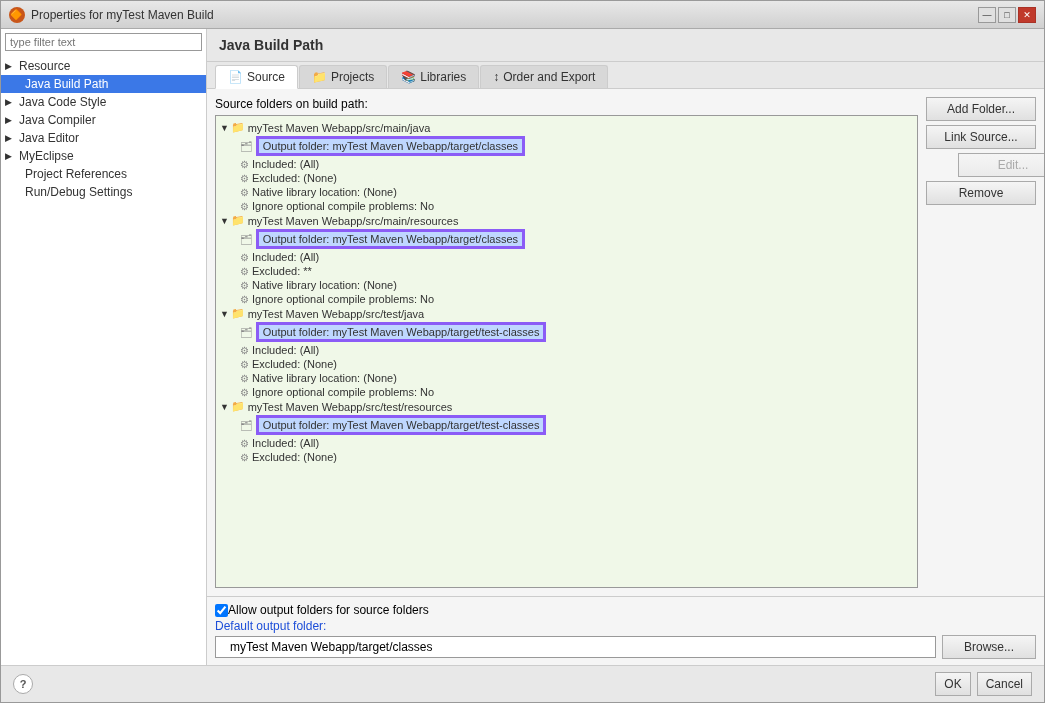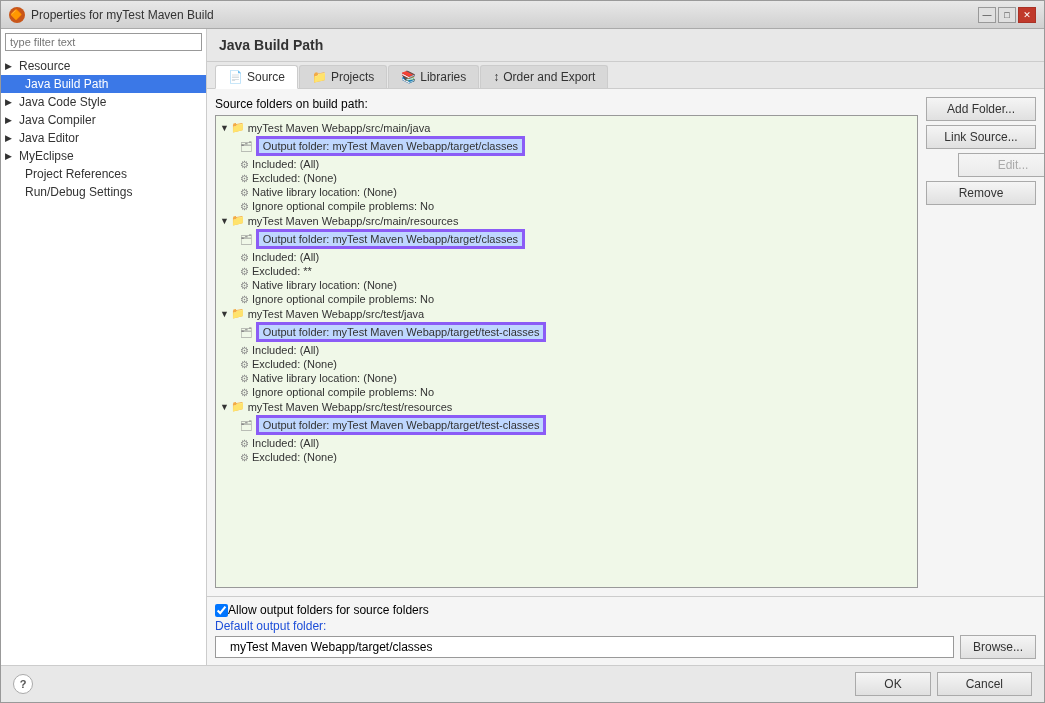--- a/index.html
+++ b/index.html
@@ -302,21 +302,21 @@
       font-weight: bold;
       color: #555;
     }
 
     .footer-right {
       display: flex;
       gap: 6px;
     }
 
     .footer-btn {
-      padding: 4px 28px;
+      padding: 4px 8px;
       border: 1px solid #aaa;
       background: linear-gradient(to bottom, #f5f5f5, #e0e0e0);
       cursor: pointer;
       font-size: 12px;
       color: #333;
     }
 
     .section-label {
       font-size: 12px;
       color: #1d4ed8;
@@ -514,21 +514,21 @@
       </div>
 
       <div class="bottom-section">
         <div class="checkbox-row">
           <input type="checkbox" id="allow-output" checked="" style="">
           <label for="allow-output">Allow output folders for source folders</label>
         </div>
         <div class="section-label">Default output folder:</div>
         <div style="display:flex;gap:6px;align-items:center;">
           <input class="output-folder-input" type="text" value="myTest Maven Webapp/target/classes" style="">
-          <button class="action-btn" style="width:76px;white-space:nowrap;">Browse...</button>
+          <button class="action-btn" style="width:94px;white-space:nowrap;">Browse...</button>
         </div>
       </div>
 
     </div>
   </div>
 
   <div class="footer">
     <div class="footer-left">
       <button class="help-btn">?</button>
     </div>

